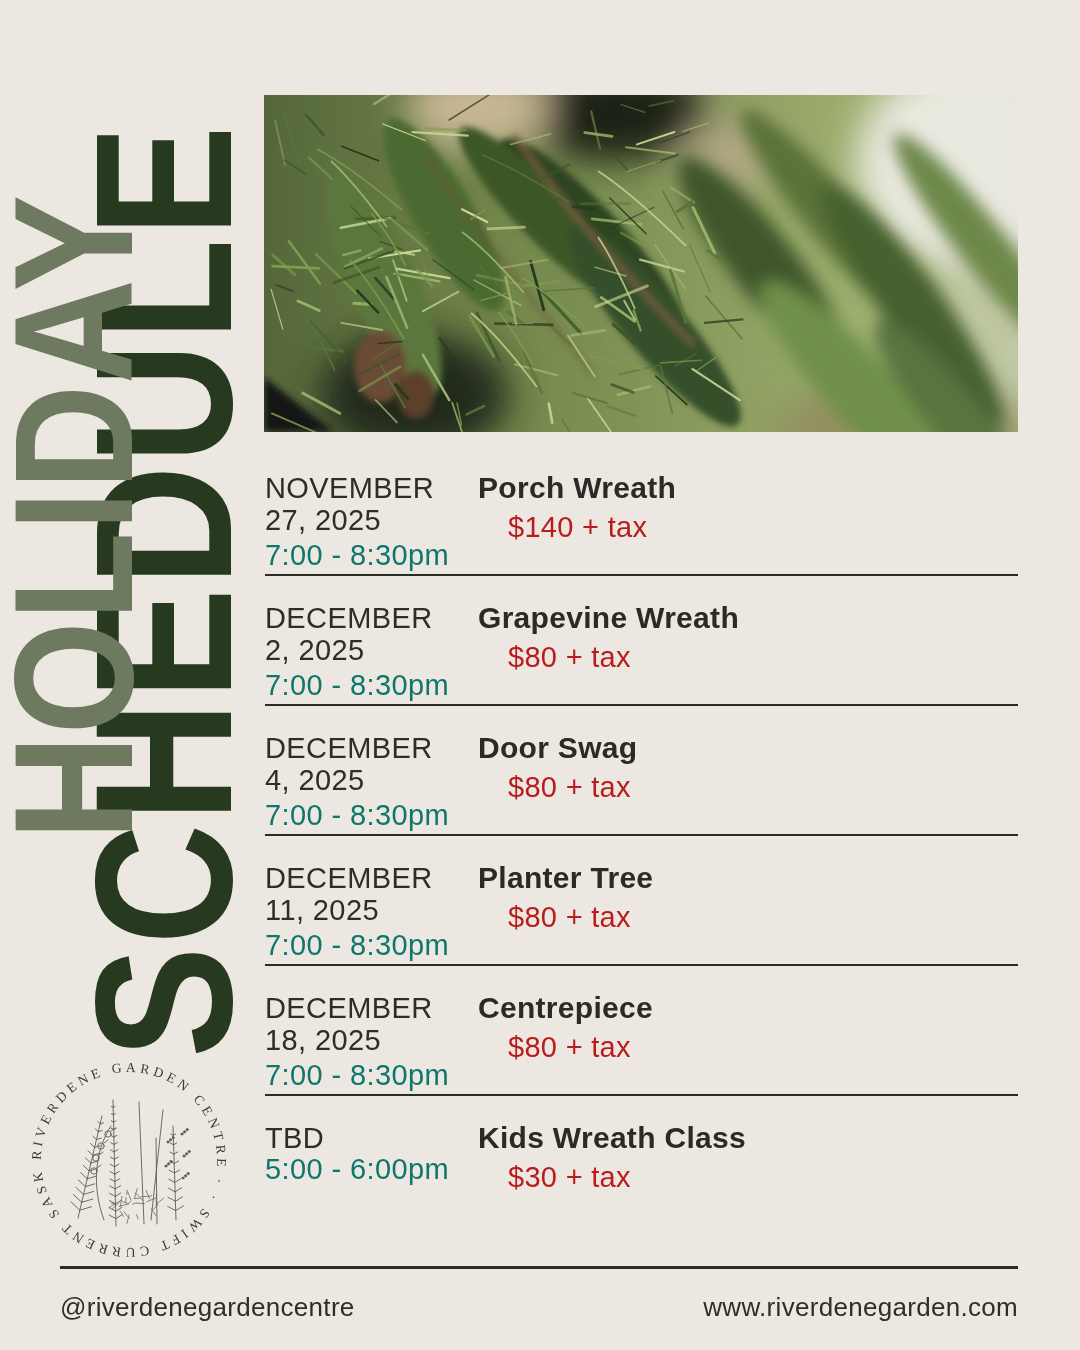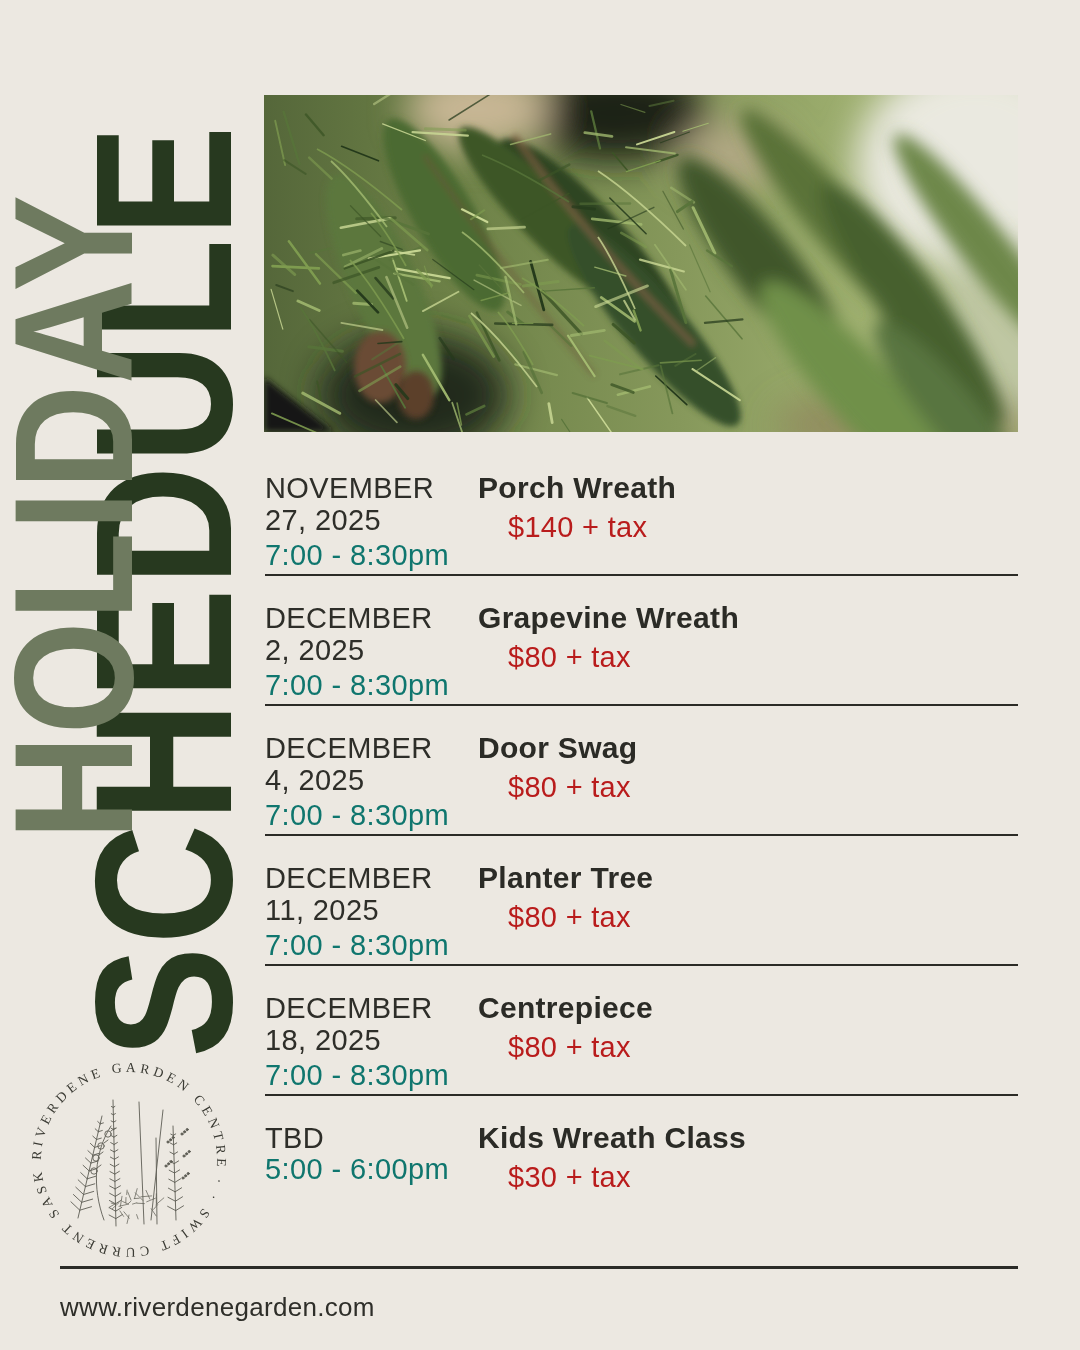--- a/index.html
+++ b/index.html
@@ -490,16 +490,17 @@
           <line x1="139.7" y1="166.9" x2="147.8" y2="159.9" stroke-width="0.8" opacity="0.9" stroke-linecap="round"></line>
           <line x1="126.8" y1="162.4" x2="119.3" y2="154.8" stroke-width="0.8" opacity="0.9" stroke-linecap="round"></line>
           <line x1="107.9" y1="173.8" x2="113.3" y2="180.3" stroke-width="0.8" opacity="0.9" stroke-linecap="round"></line>
           <line x1="111.5" y1="166.4" x2="114.7" y2="163.4" stroke-width="0.8" opacity="0.9" stroke-linecap="round"></line>
         </g>
     </svg>
   </div>
 
   <div class="footer-rule"></div>
   <div class="footer">
+    <span>@riverdenegardencentre</span>
     <span>www.riverdenegarden.com</span>
   </div>
 
 </div>
 
 </body></html>

